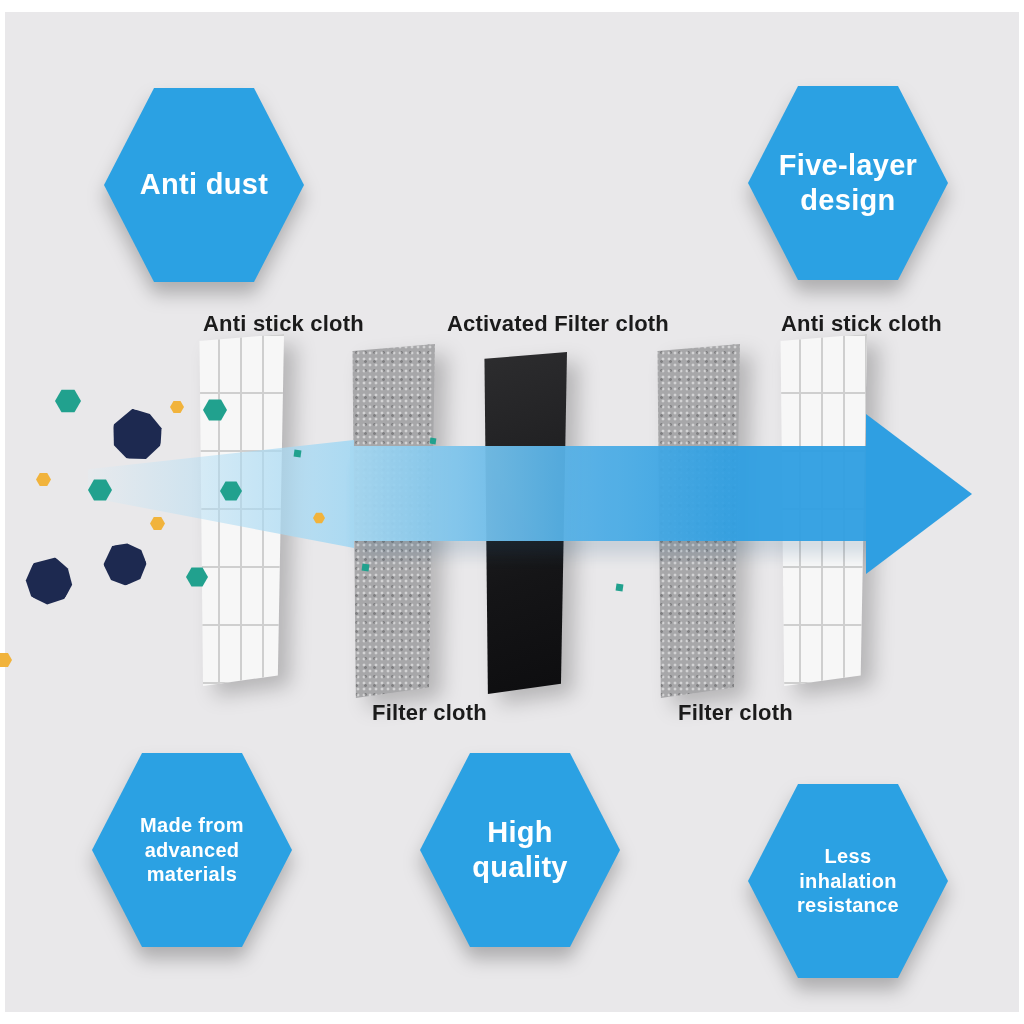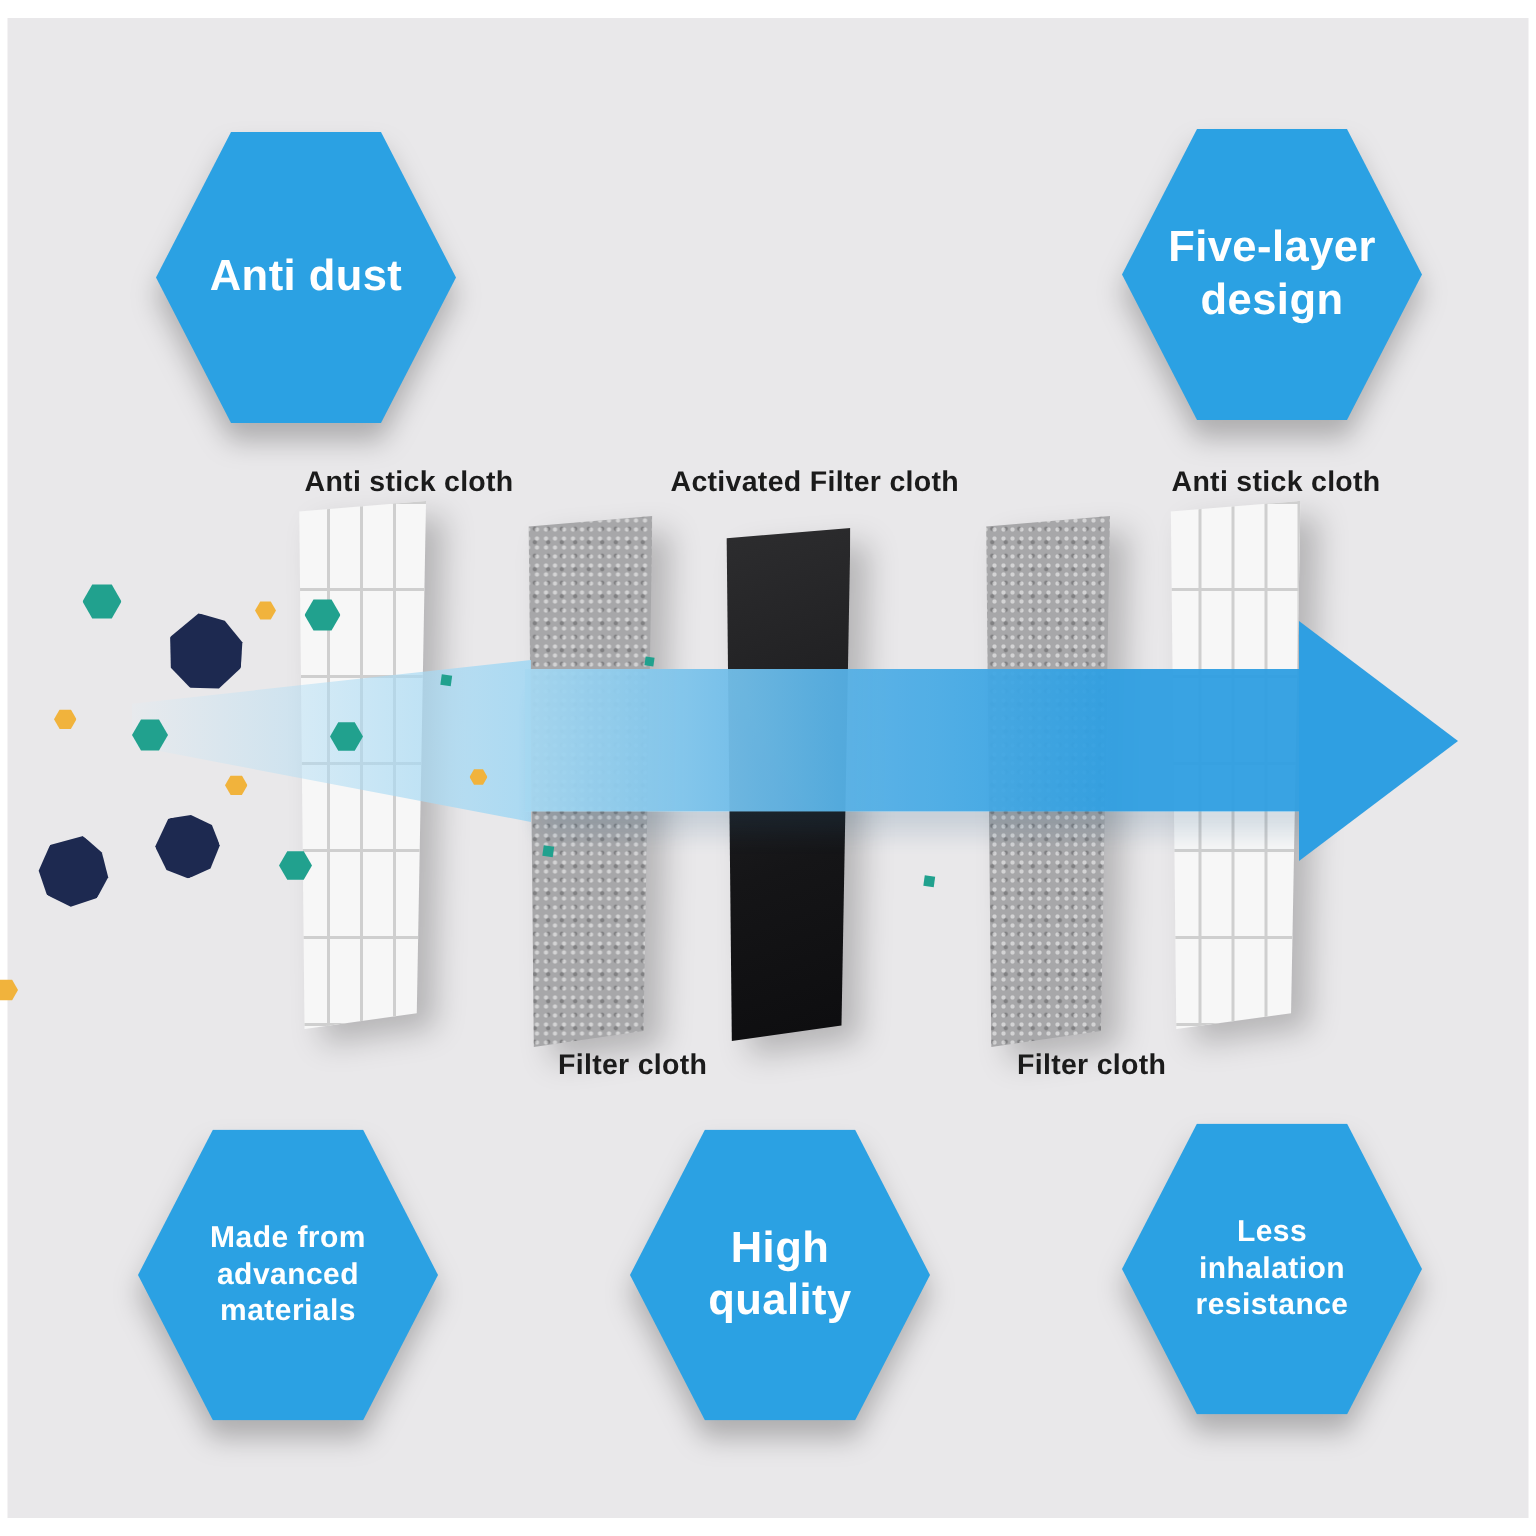--- a/index.html
+++ b/index.html
@@ -54,21 +54,21 @@
       radial-gradient(rgba(70,70,72,0.40) 1px, rgba(0,0,0,0) 1.8px);
     background-size: 6px 6px, 9px 9px;
     background-position: 0 0, 3px 4px;
   }
   .carbon-mat {
     background: linear-gradient(160deg, #2d2d2f 0%, var(--carbon-black,#151517) 65%, #0d0d0f 100%);
   }
 
   .layer-label {
     position:absolute; z-index:5;
-    font-size:19px; font-weight:700; color: var(--label-text, #1b1b1b);
+    font-size:22px; font-weight:700; color: var(--label-text, #1b1b1b);
     letter-spacing:0.2px;
   }
 
   
   .cone {
     position:absolute; left:88px; top:440px; width:266px; height:108px; z-index:3;
     clip-path: polygon(0 27%, 100% 0%, 100% 100%, 0 53%);
     background: linear-gradient(to right, rgba(224,241,250,0.18), rgba(164,216,243,0.9));
   }
   .shaft {
@@ -176,20 +176,20 @@
 advanced
 materials</div>
     </div>
   </div>
   <div class="hexwrap" style="left:420px;top:753px">
     <div class="hex">
       <div class="hex-label">High
 quality</div>
     </div>
   </div>
-  <div class="hexwrap" style="left:748px;top:749px">
+  <div class="hexwrap" style="left:748px;top:784px">
     <div class="hex">
       <div class="hex-label three-line">Less
 inhalation
 resistance</div>
     </div>
   </div>
 </div>
 
 </body></html>

